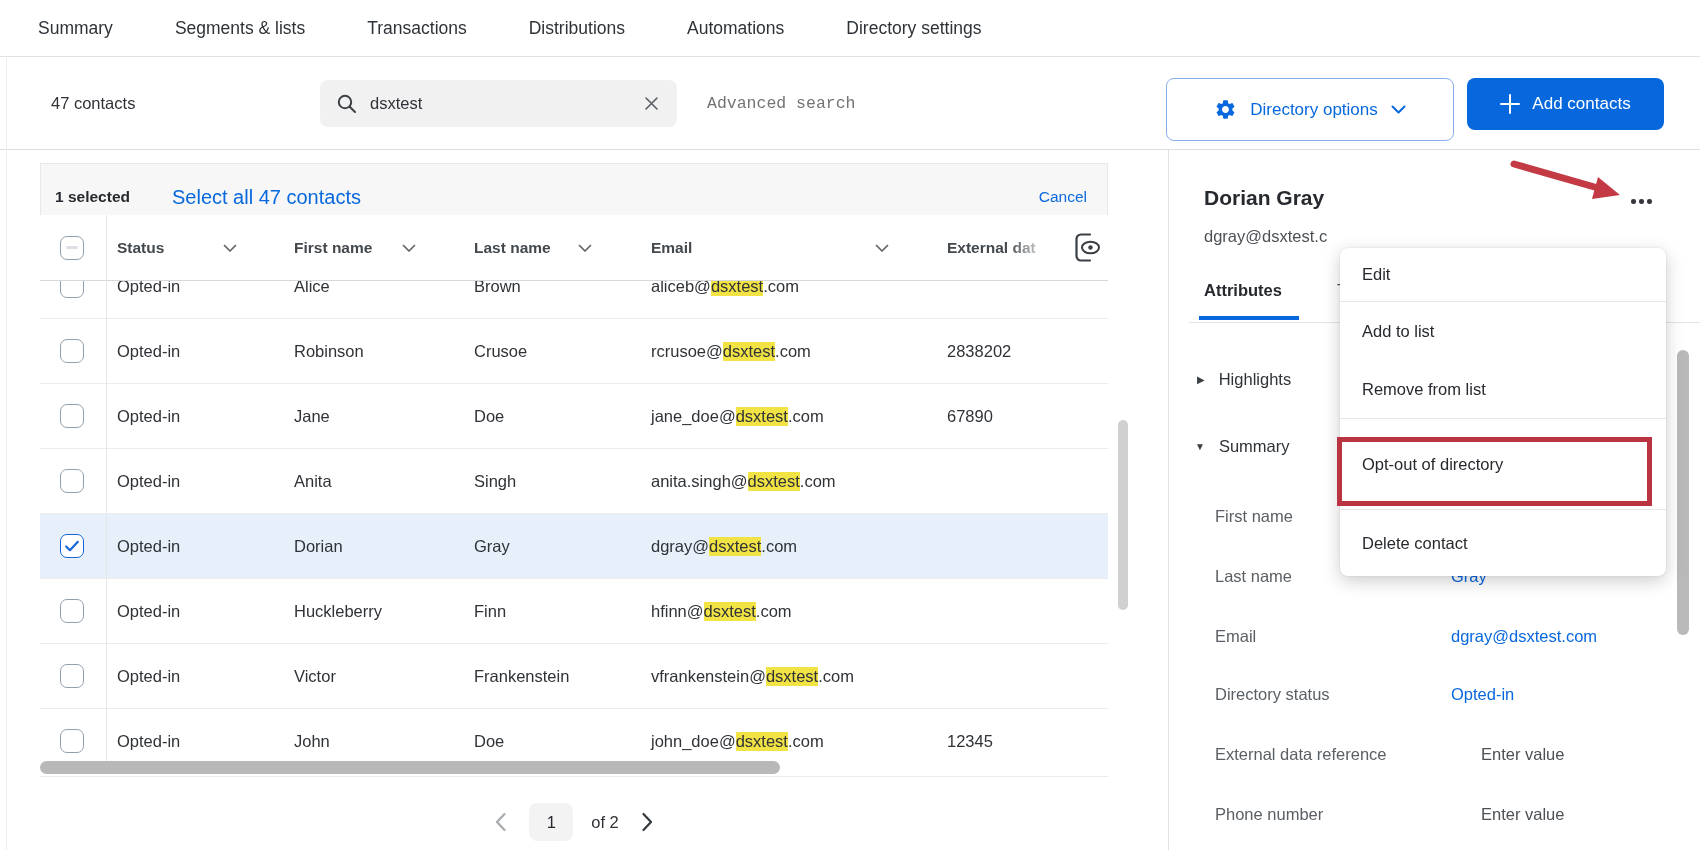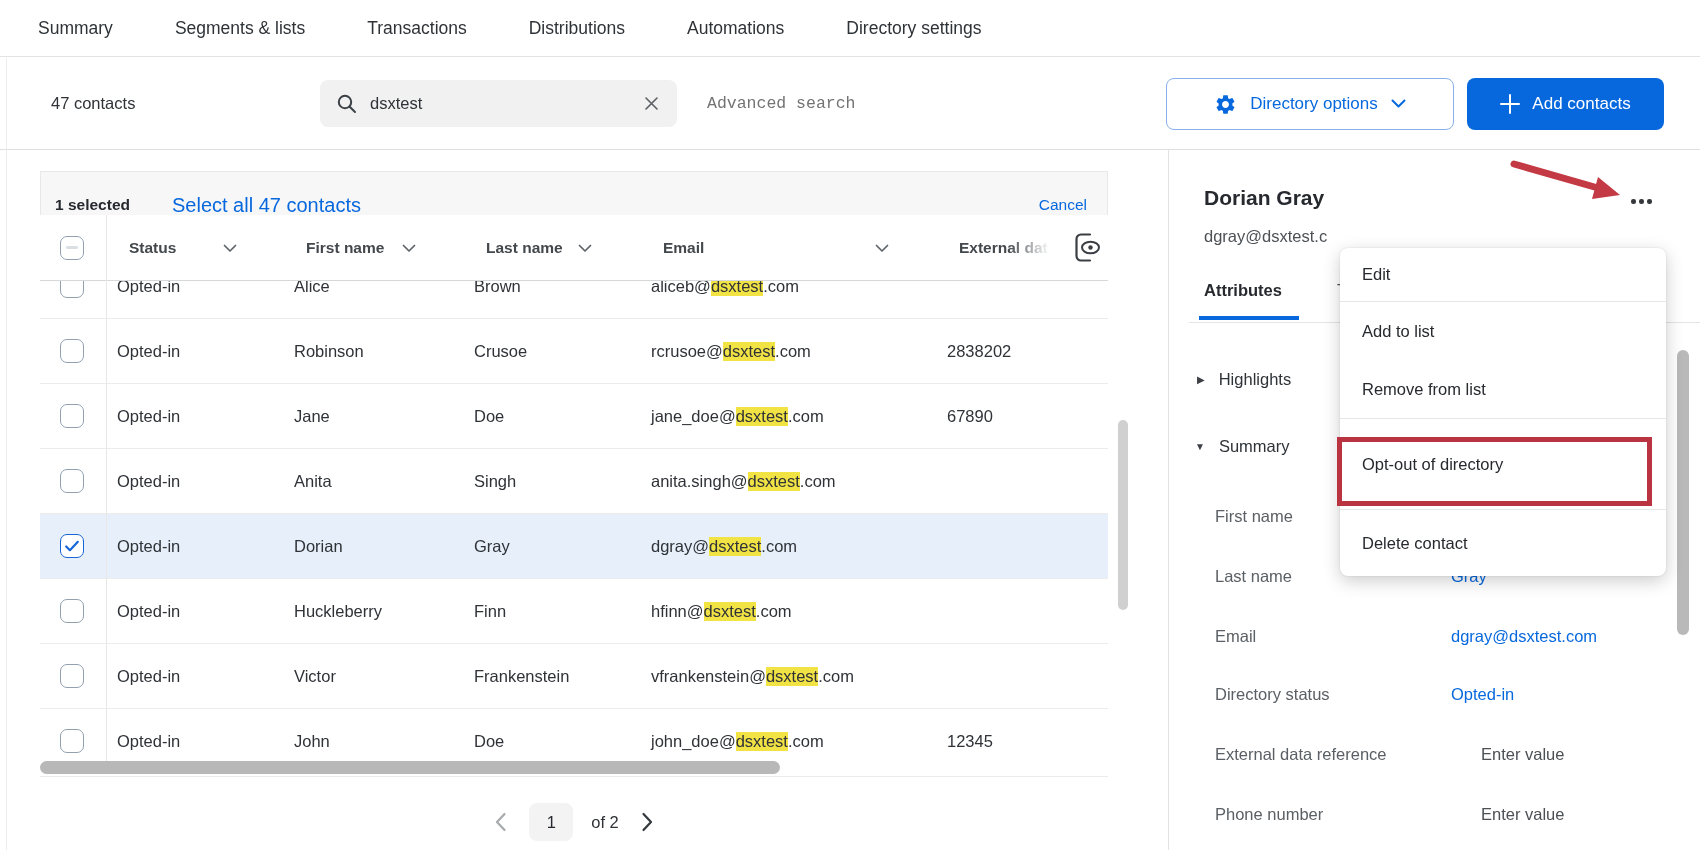--- a/index.html
+++ b/index.html
@@ -16,37 +16,37 @@
       border:1px solid #b6babd; border-radius:8px; background:#fff; font-size:15.5px; color:#2f3237; cursor:pointer; font-family:inherit; }
 
   
   .toolbar { position:absolute; left:0; top:58px; width:1700px; height:91px; background:#fff; }
   .count { position:absolute; left:51px; top:0; height:91px; display:flex; align-items:center; font-size:16.5px; color:#2f3237; }
   .searchbox { position:absolute; left:320px; top:22px; width:357px; height:47px; background:#f1f1f2; border-radius:8px;
       display:flex; align-items:center; padding:0 16px; gap:12px; }
   .searchbox input { border:none; background:transparent; outline:none; font-family:"Liberation Sans",sans-serif; font-size:16.5px; color:#2f3237; flex:1; min-width:0; }
   .clear-btn { background:none; border:none; cursor:pointer; display:flex; align-items:center; padding:2px; }
   .adv { position:absolute; left:707px; top:0; height:91px; display:flex; align-items:center; color:#737373; font-size:16.5px; cursor:pointer;font-family:Liberation Mono, monospace; }
-  .dir-opts { position:absolute; left:1166px; top:20px; width:288px; height:52px; border:1px solid #8ab0e9; border-radius:8px; background:#fff;
+  .dir-opts { position:absolute; left:1166px; top:20px; width:288px; height:63px; border:1px solid #8ab0e9; border-radius:8px; background:#fff;
       color:#0768dd; display:flex; align-items:center; justify-content:center; gap:13px; font-size:17px; cursor:pointer; font-family:inherit; }
   .add-contacts { position:absolute; left:1467px; top:20px; width:197px; height:52px; background:#0768dd; border:none; border-radius:8px;
       color:#fff; display:flex; align-items:center; justify-content:center; gap:12px; font-size:17px; cursor:pointer; font-family:inherit; }
   .hr1 { position:absolute; left:0; top:149px; width:1700px; height:1px; background:#dddfe1; }
   .left-edge { position:absolute; left:6px; top:58px; width:1px; height:792px; background:#ededee; }
 
   
   .tablewrap { position:absolute; left:40px; top:163px; width:1068px; height:690px; }
-  .selbar { position:absolute; left:0; top:8px; width:1068px; height:68px; background:#f7f7f8; border:1px solid #e8e8e9;
+  .selbar { position:absolute; left:0; top:0; width:1068px; height:68px; background:#f7f7f8; border:1px solid #e8e8e9;
       display:flex; align-items:center; padding:0 20px 0 14px; }
   .sel-count { font-weight:700; font-size:15.5px; color:#26292e; }
   .sel-all { color:#0768dd; font-size:20px; margin-left:42px; cursor:pointer; }
   .cancel { color:#0768dd; font-size:15.5px; margin-left:auto; cursor:pointer; }
 
   .thead { position:absolute; left:0; top:52px; width:1068px; height:66px; background:#fff; border-bottom:1px solid #d7d8d9; }
-  .th { position:absolute; top:0; height:66px; display:flex; align-items:center; font-size:15.5px; font-weight:700; color:#43484d; white-space:nowrap;margin-left:12px; }
+  .th { position:absolute; top:0; height:66px; display:flex; align-items:center; font-size:15.5px; font-weight:700; color:#43484d; white-space:nowrap; }
   .chev { position:absolute; top:29px; cursor:pointer; }
   .fade { position:absolute; left:968px; top:1px; width:60px; height:64px; background:linear-gradient(90deg,rgba(255,255,255,0),#fff 70%); }
   .eye-btn { position:absolute; left:1028px; top:16px; width:36px; height:36px; background:none; border:none; cursor:pointer; }
 
   .cb { position:absolute; left:20px; width:24px; height:24px; border:1.5px solid #93a1af; border-radius:7px; background:#fff; cursor:pointer; }
   .cb.checked { border-color:#1565d8; }
   .cb svg { width:20px; height:20px; display:block; margin:1px auto 0; }
   .cb .dash { display:block; width:12px; height:2.5px; background:#dbe0e5; border-radius:2px; margin:9px auto 0; }
 
   .colsep { position:absolute; left:66px; top:52px; width:1px; height:546px; background:#e7e7e8; z-index:3; }

